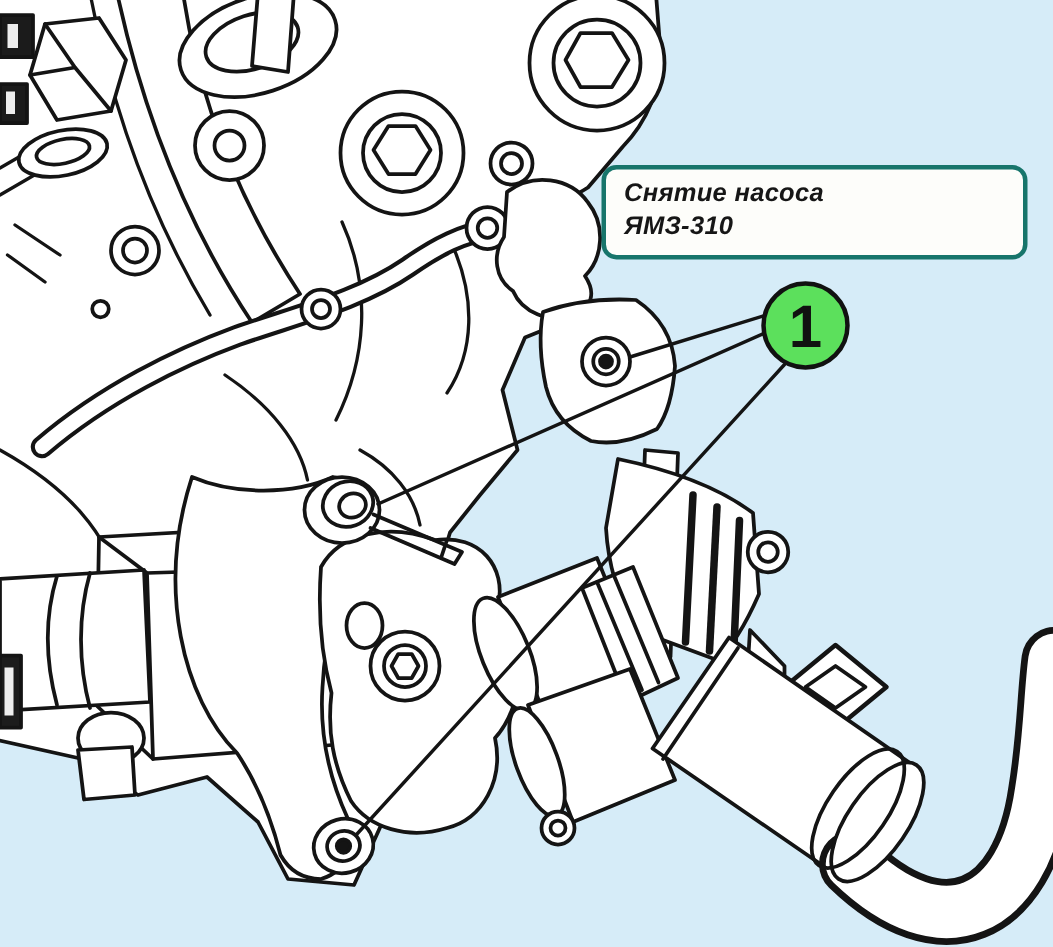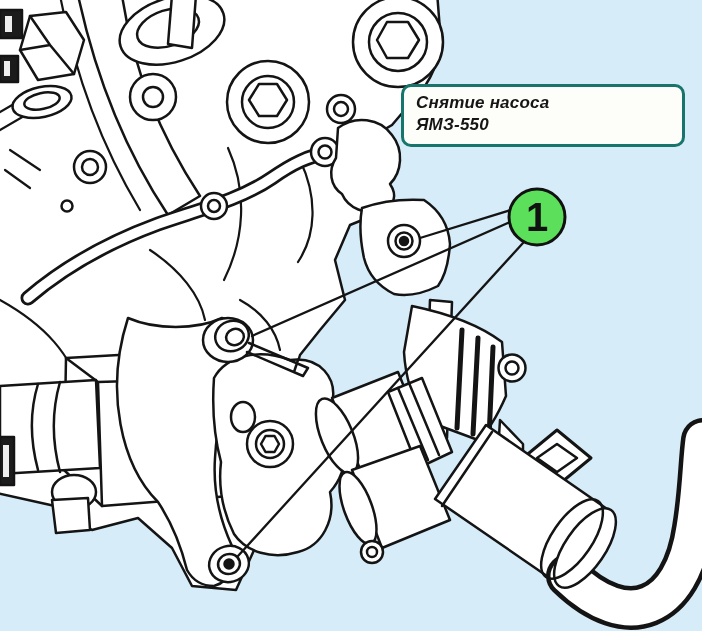--- a/index.html
+++ b/index.html
@@ -9,21 +9,21 @@
   }
   .figure-wrap{
     position:relative;
     width:702px;height:631px;
     overflow:hidden;
     background:#d6ecf8;
   }
   .figure-wrap svg{position:absolute;left:0;top:0;}
   .caption-box{
     position:absolute;
-    left:401px;top:84px;
+    left:401px;top:110px;
     width:254px;
     background:#fdfdfa;
     border:3px solid #17756b;
     border-radius:10px;
     padding:5px 12px 7px 12px;
     font-size:17px;
     font-weight:bold;
     font-style:italic;
     line-height:1.32;
     color:#161616;
@@ -242,16 +242,16 @@
     </g>
 
     <g>
       <circle cx="537" cy="217" r="28" stroke="#111111" stroke-width="3" fill="#5ce05c"></circle>
       <text class="callout-number" x="537" y="231" text-anchor="middle" fill="#111111">1</text>
     </g>
   </svg>
 
   <div class="caption-box">
     <div class="caption-line">Снятие насоса</div>
-    <div class="caption-line">ЯМЗ-550</div>
+    <div class="caption-line">ЯМЗ-310</div>
   </div>
 
 </div>
 
 </body></html>

